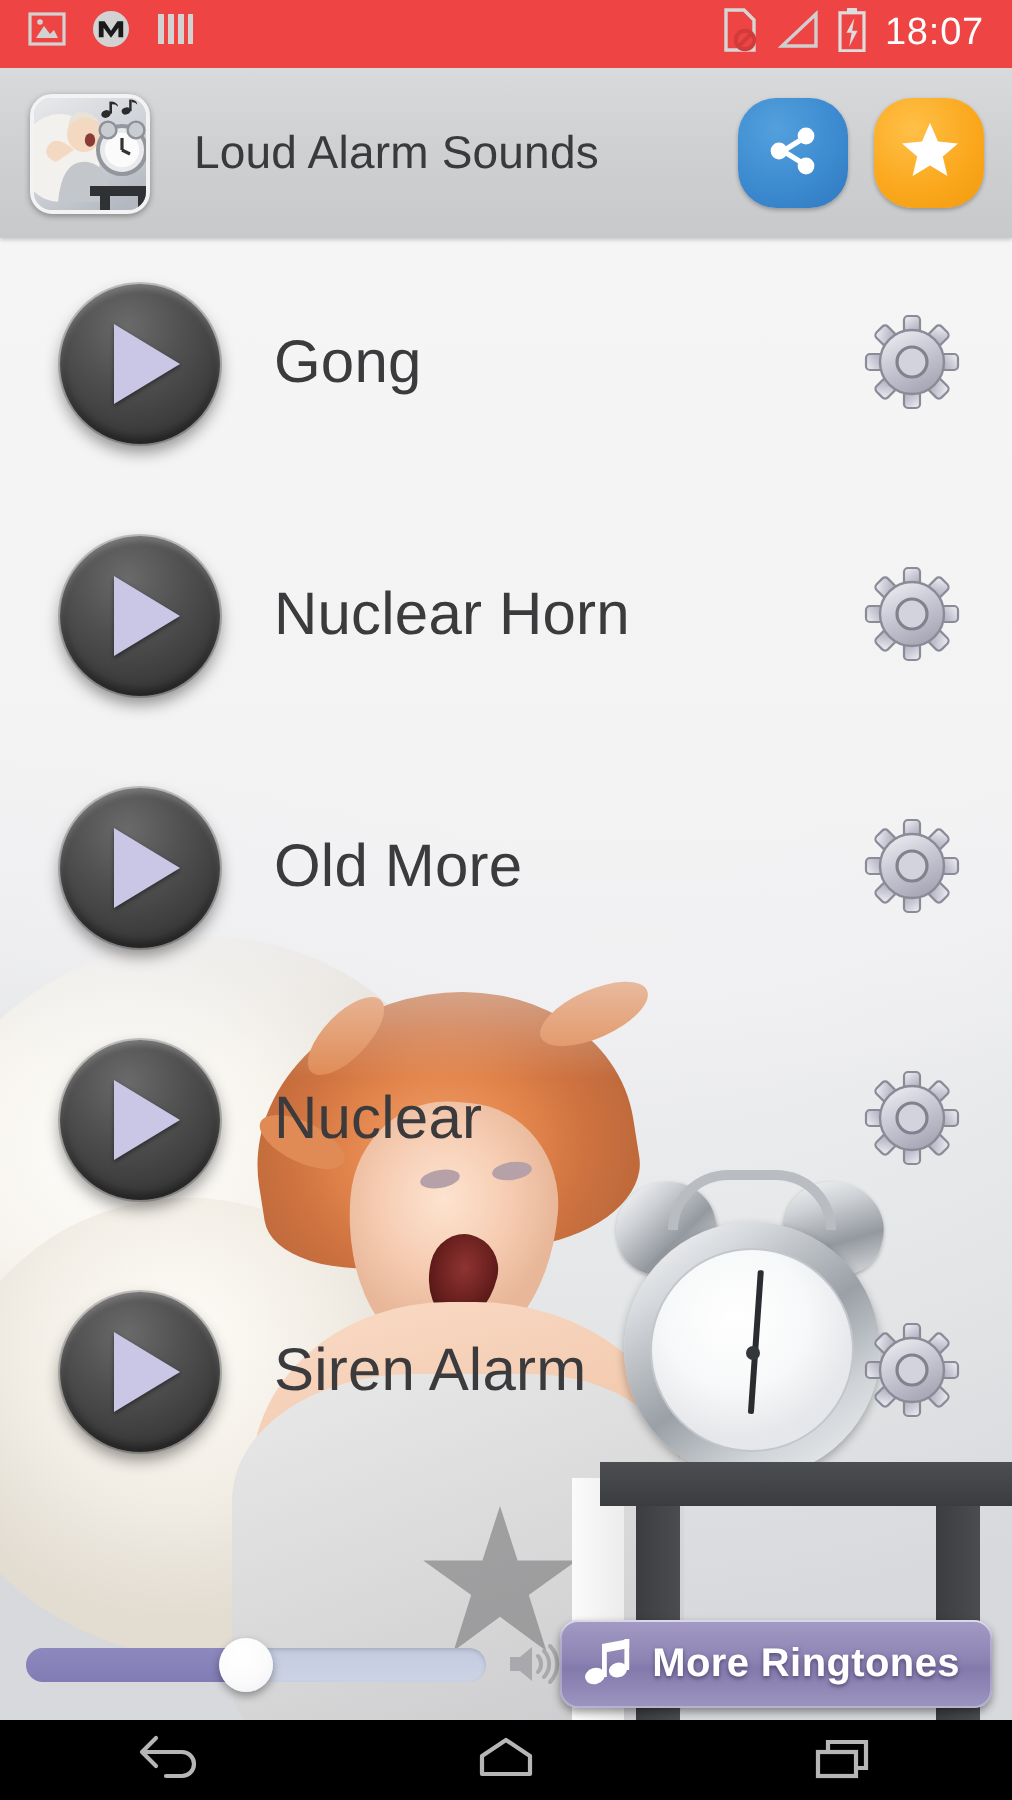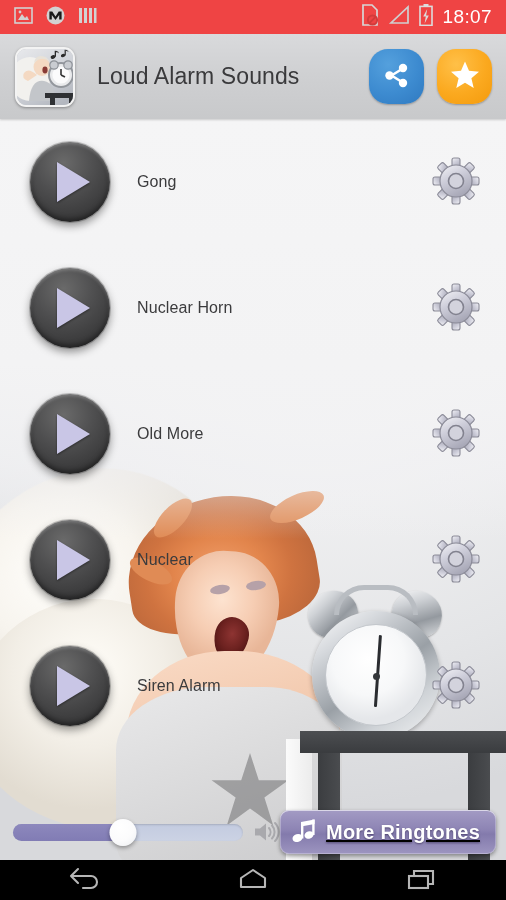--- a/index.html
+++ b/index.html
@@ -122,30 +122,30 @@
     box-shadow:0 4px 8px rgba(0,0,0,.42), 0 0 0 1px rgba(0,0,0,.2),
                inset 0 2px 3px rgba(255,255,255,.24), inset 0 -3px 5px rgba(0,0,0,.42);
     display:flex; align-items:center; justify-content:center;
   }
   .play-tri {
     width:0; height:0; margin-left:7px;
     border-top:20px solid transparent; border-bottom:20px solid transparent;
     border-left:33px solid #c9c6e6;
     filter:drop-shadow(0 1px 1px rgba(0,0,0,.45));
   }
-  .row-label { margin-left:27px; font-size:16px; color:#3b3b3d; letter-spacing:.1px; white-space:nowrap; }
+  .row-label { margin-left:27px; font-size:30px; color:#3b3b3d; letter-spacing:.1px; white-space:nowrap; }
   .gear-btn {
     margin-left:auto; margin-right:24px; width:52px; height:52px; border:none;
     background:transparent; cursor:pointer; flex:none; display:flex;
     align-items:center; justify-content:center;
   }
 
   
   #bottombar { position:absolute; left:0; bottom:40px; width:506px; height:56px; z-index:30;
-               display:flex; align-items:center;text-decoration:underline; }
+               display:flex; align-items:center; }
   #volume-slider { position:relative; margin-left:13px; width:266px; height:17px; cursor:pointer; }
   #volume-slider .track { position:absolute; top:0; left:0; width:100%; height:17px;
     border-radius:9px; background:linear-gradient(180deg,#c3cbe0 0%,#ccd3e4 100%);
     box-shadow:inset 0 1px 2px rgba(0,0,0,.15); }
   #volume-slider .fill { position:absolute; top:0; left:0; height:17px; border-radius:9px;
     background:linear-gradient(180deg,#8d88bd 0%,#817cb4 100%); }
   #volume-slider .knob { position:absolute; top:-5px; width:27px; height:27px; border-radius:50%;
     background:radial-gradient(circle at 38% 30%, #ffffff 0%,#fbfbfc 55%,#eceef1 100%);
     box-shadow:0 2px 4px rgba(0,0,0,.35); transform:translateX(-50%); }
   #speaker-icon { margin-left:9px; width:28px; height:28px; flex:none; }

